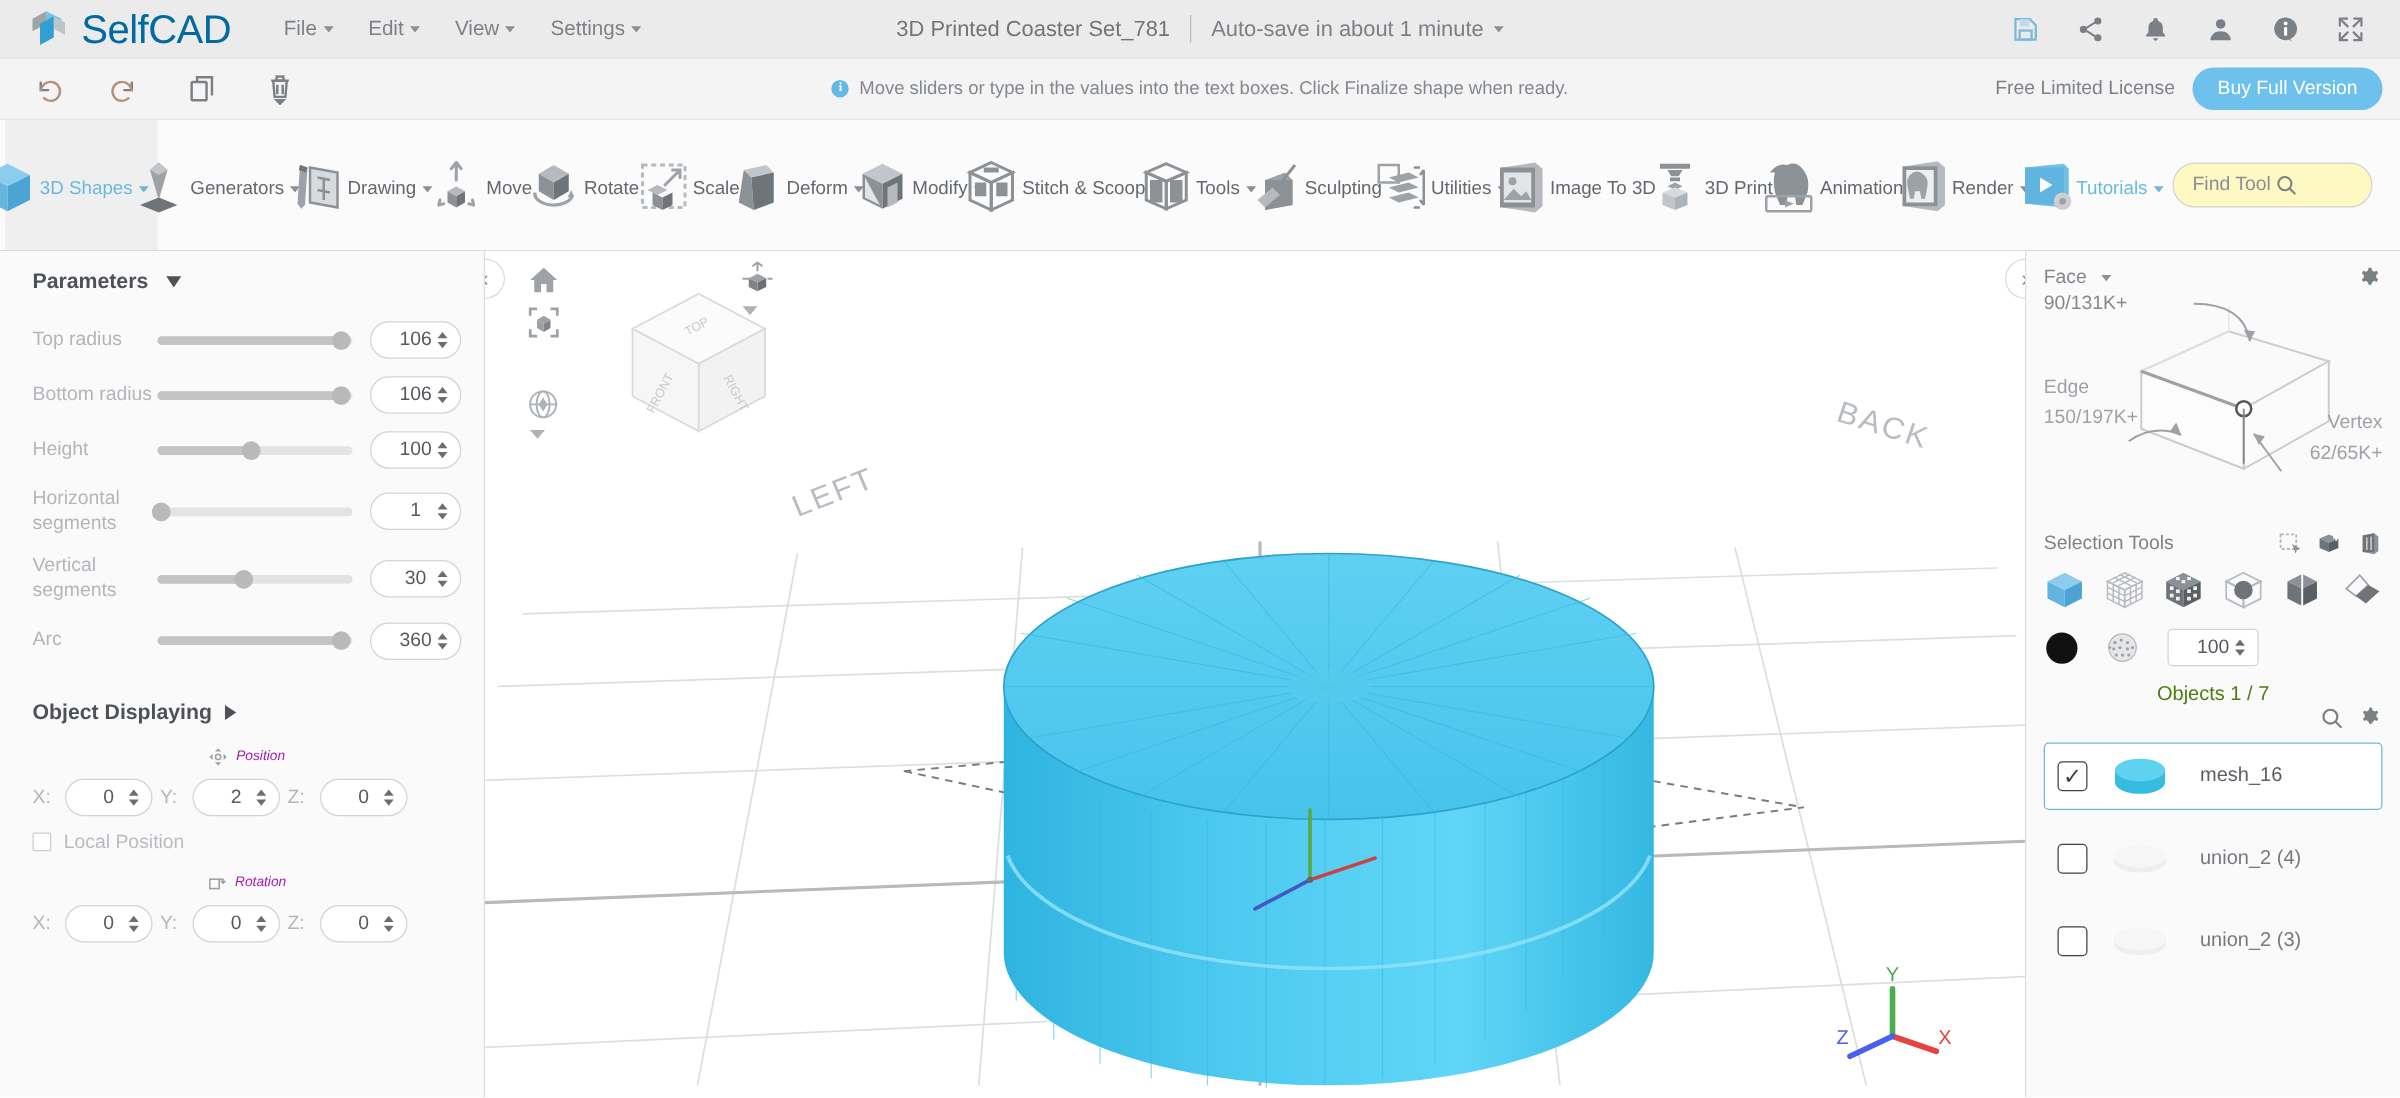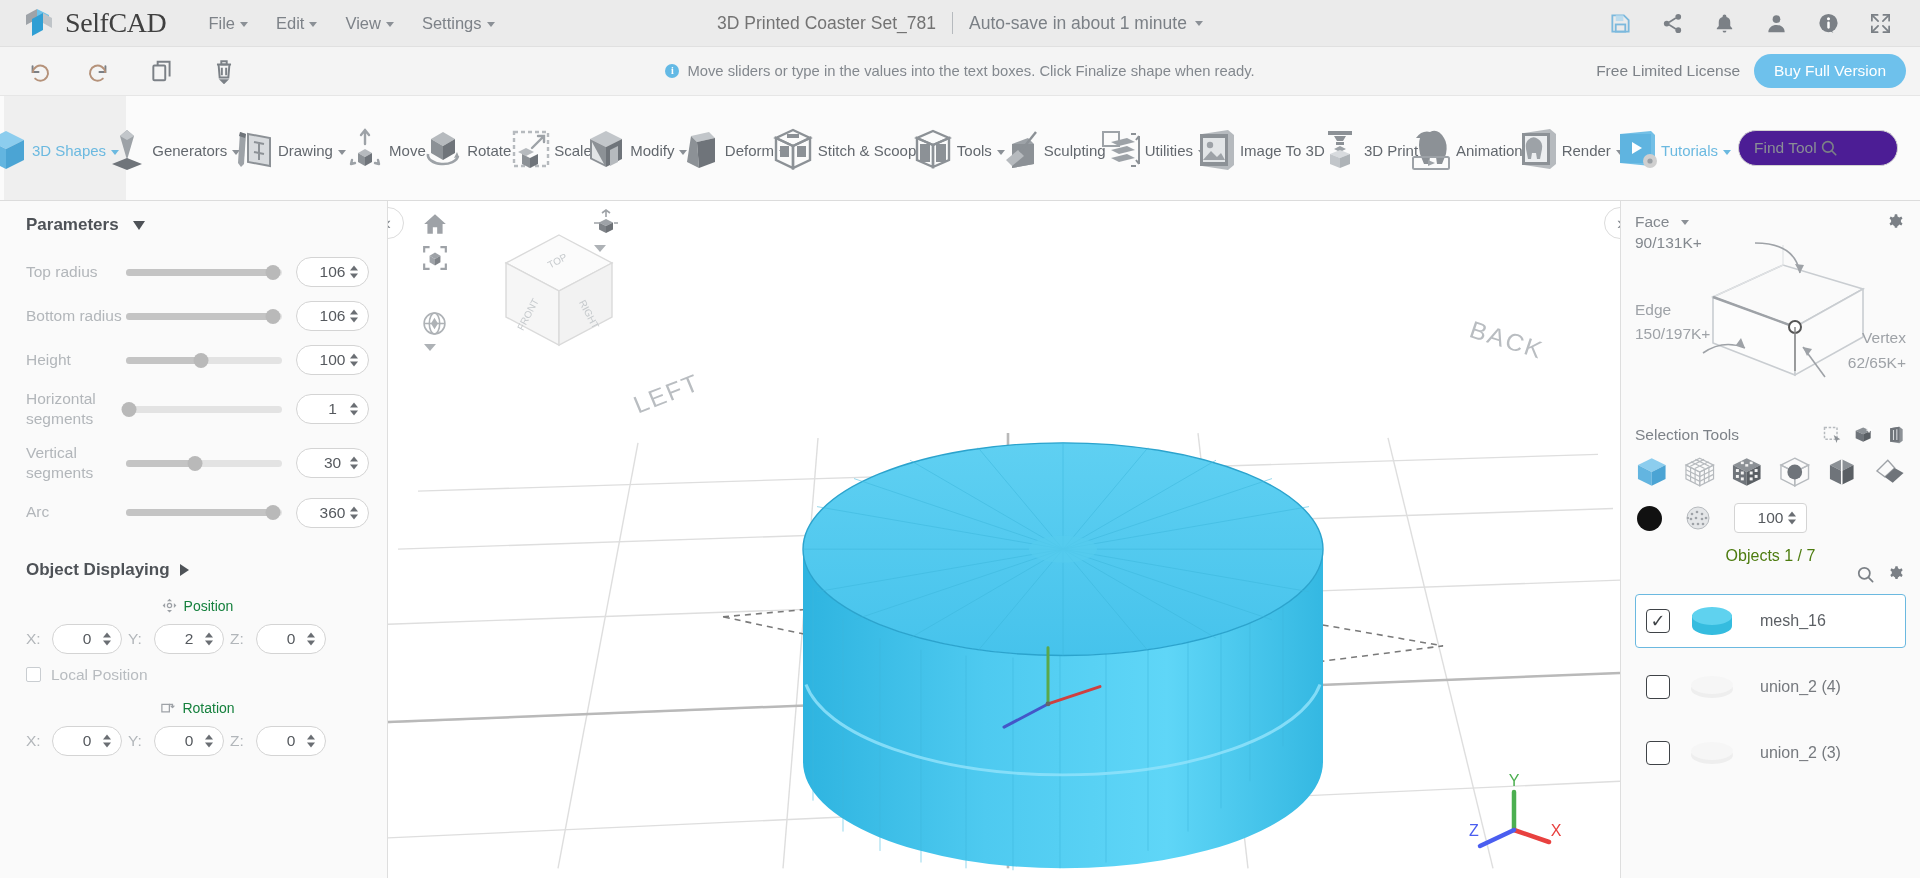--- a/index.html
+++ b/index.html
@@ -20,22 +20,22 @@
     height: 47px; min-height: 47px;
     background: #ebebeb;
     display: flex; align-items: center;
     padding: 0 14px 0 22px;
     position: relative;
     border-bottom: 1px solid #e0e0e0;
   }
   .brand { display: flex; align-items: center; gap: 9px; margin-right: 28px; }
   .brand-logo { width: 34px; height: 34px; position: relative; }
   .brand-name {
-    font-size: 28px; color: #404040; letter-spacing: -0.4px;
-    font-family: Liberation Serif, serif;
+    font-size: 32px; color: #0369a1; letter-spacing: -0.4px;
+    font-family: Liberation Sans, sans-serif;
   }
   .menu-item {
     font-size: 16.5px; color: #7d8288;
     padding: 6px 14px; cursor: default; white-space: nowrap;
   }
   .caret-dn {
     display: inline-block; width: 0; height: 0; margin-left: 5px;
     border-left: 4.5px solid transparent; border-right: 4.5px solid transparent;
     border-top: 5.5px solid #8b9096; vertical-align: middle;
   }
@@ -105,21 +105,21 @@
   .tool-lbl {
     font-size: 15px; color: #63686e; white-space: nowrap; margin-top: 2px;
     line-height: 1;
   }
   .tool.accent .tool-lbl { color: #6bb9e0; }
   .tool.accent .caret-dn { border-top-color: #6bb9e0; }
   .findtool {
     margin-left: auto; align-self: center; margin-right: 22px;
     display: flex; align-items: center; gap: 3px;
     border: 1px solid #d2d2d2; border-radius: 20px;
-    padding: 8px 15px; background: #4c1d95; min-width: 160px;
+    padding: 8px 15px; background: #fef9c3; min-width: 160px;
   }
   .findtool span { font-size: 15.5px; color: #8a8f95; }
 
   
   .main { flex: 1; display: flex; position: relative; min-height: 0; }
 
   
   .leftpanel {
     width: 388px; min-width: 388px;
     background: #fafafa;
@@ -166,21 +166,21 @@
   }
   .sa-up { width:0;height:0;border-left:4.5px solid transparent;border-right:4.5px solid transparent;border-bottom:5.5px solid #6a6e73; }
   .sa-dn { width:0;height:0;border-left:4.5px solid transparent;border-right:4.5px solid transparent;border-top:5.5px solid #6a6e73; }
   .subhead {
     display: flex; align-items: center; gap: 10px;
     font-size: 17px; color: #4e5257; font-weight: bold;
     margin: 32px 0 18px 0;
   }
   .xyz-title {
     display: flex; align-items: center; justify-content: center; gap: 7px;
-    font-size: 14px; color: #15803d; margin-bottom: 10px;
+    font-size: 11px; color: #a21caf; margin-bottom: 10px; font-style: italic;
   }
   .xyz-row { display: flex; align-items: center; gap: 6px; margin-bottom: 12px; }
   .xyz-lbl { font-size: 15.5px; color: #b2b6ba; width: 20px; }
   .xyz-spin {
     width: 70px; height: 30px; border: 1px solid #d4d4d4; border-radius: 15px; background: #fff;
     display: flex; align-items: center; justify-content: center; position: relative;
   }
   .chkrow { display: flex; align-items: center; gap: 10px; margin-bottom: 16px; font-size: 15.5px; color: #b8bcc0; }
   .chkbox { width: 15px; height: 15px; border: 1.5px solid #c9cdd1; border-radius: 2px; background: #fff; }
 
@@ -446,39 +446,39 @@
           <path d="M28 28 L20 32 L20 42 L28 38 Z" fill="#6f747a" transform="translate(4,2)"></path>
           <path d="M26 24 L38 12 M32 12 h6 v6" stroke="#9da2a7" stroke-width="2.4" fill="none" stroke-linecap="round"></path>
         </svg>
       </div>
       <div class="tool-lbl"><span>Scale</span></div>
     </div>
 
     <div class="tool">
       <div class="tool-ic">
         <svg width="48" height="52" viewBox="0 0 48 52">
+          <path d="M14 12 L32 8 L38 14 L20 18 Z" fill="#c2c6ca"></path>
+          <path d="M14 12 L20 18 L22 44 L10 38 Z" fill="#8c9196"></path>
+          <path d="M20 18 L38 14 L38 38 L22 44 Z" fill="#6f747a"></path>
+        </svg>
+      </div>
+      <div class="tool-lbl"><span>Deform</span><i class="caret-dn"></i></div>
+    </div>
+
+    <div class="tool">
+      <div class="tool-ic">
+        <svg width="48" height="52" viewBox="0 0 48 52">
           <path d="M24 7 L40 15 L24 23 L8 15 Z" fill="#c2c6ca"></path>
           <path d="M8 15 L24 23 L24 43 L8 35 Z" fill="#8c9196"></path>
           <path d="M24 23 L40 15 L40 35 L24 43 Z" fill="#6f747a"></path>
           <path d="M10 18 L22 40 L10 34 Z" fill="#e2e5e7"></path>
           <path d="M28 26 L36 22 L36 38 L28 42 Z" fill="#b6babe"></path>
         </svg>
       </div>
       <div class="tool-lbl"><span>Modify</span><i class="caret-dn"></i></div>
-    </div>
-
-    <div class="tool">
-      <div class="tool-ic">
-        <svg width="48" height="52" viewBox="0 0 48 52">
-          <path d="M14 12 L32 8 L38 14 L20 18 Z" fill="#c2c6ca"></path>
-          <path d="M14 12 L20 18 L22 44 L10 38 Z" fill="#8c9196"></path>
-          <path d="M20 18 L38 14 L38 38 L22 44 Z" fill="#6f747a"></path>
-        </svg>
-      </div>
-      <div class="tool-lbl"><span>Deform</span><i class="caret-dn"></i></div>
     </div>
 
     <div class="tool">
       <div class="tool-ic">
         <svg width="50" height="52" viewBox="0 0 50 52">
           <path d="M25 6 L42 14 L25 22 L8 14 Z" fill="none" stroke="#8c9196" stroke-width="2.4"></path>
           <path d="M8 14 L25 22 L25 44 L8 36 Z" fill="none" stroke="#8c9196" stroke-width="2.4"></path>
           <path d="M25 22 L42 14 L42 36 L25 44 Z" fill="none" stroke="#8c9196" stroke-width="2.4"></path>
           <rect x="12" y="22" width="9" height="11" fill="#8c9196"></rect>
           <rect x="29" y="22" width="9" height="11" fill="#8c9196"></rect>

